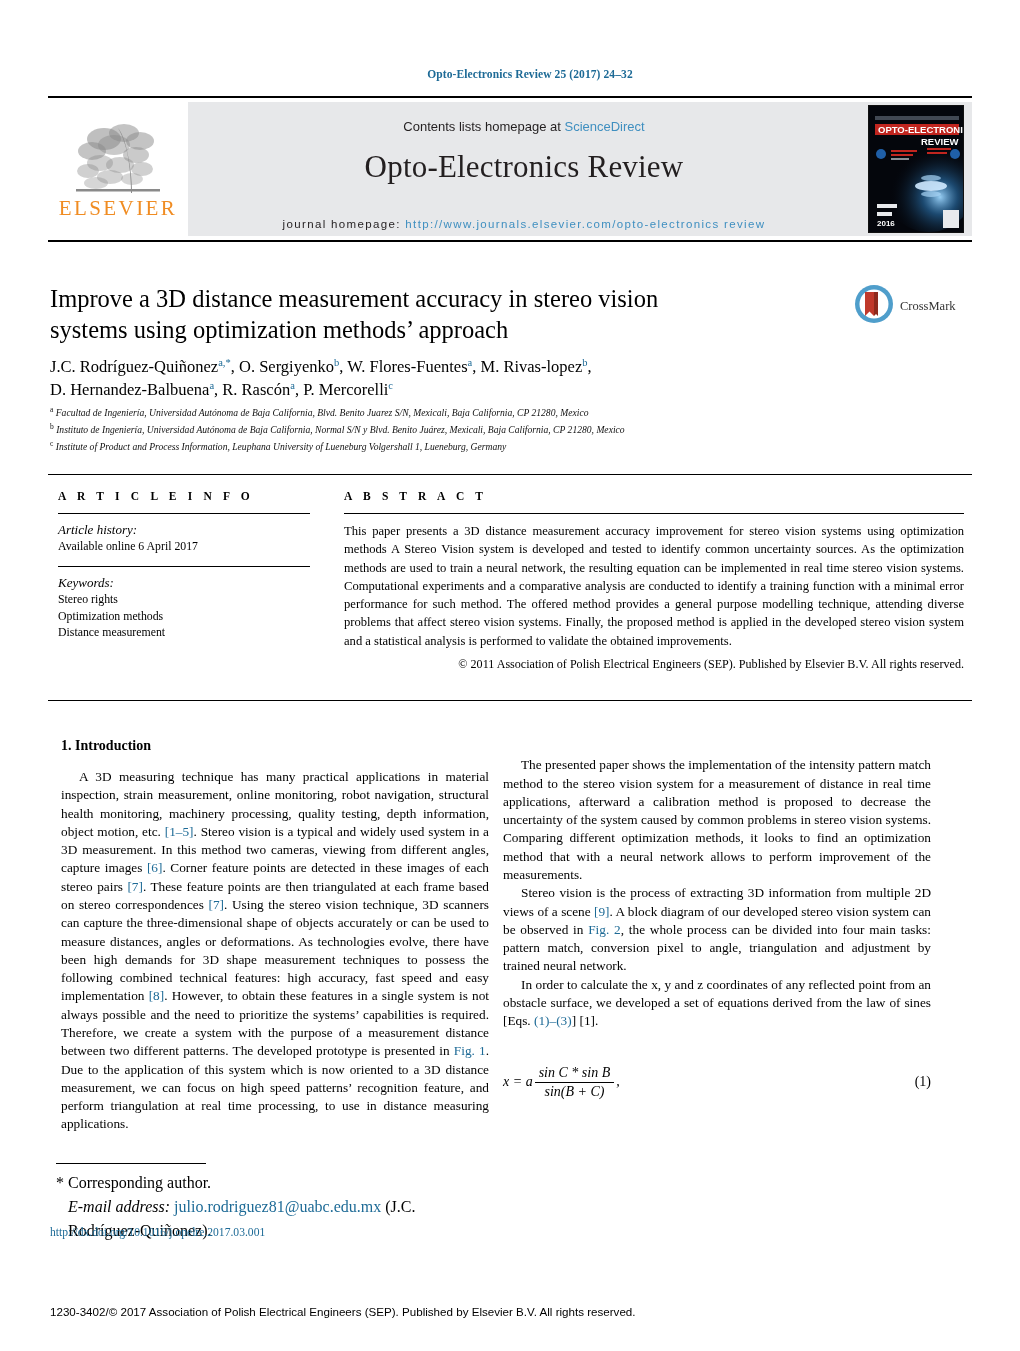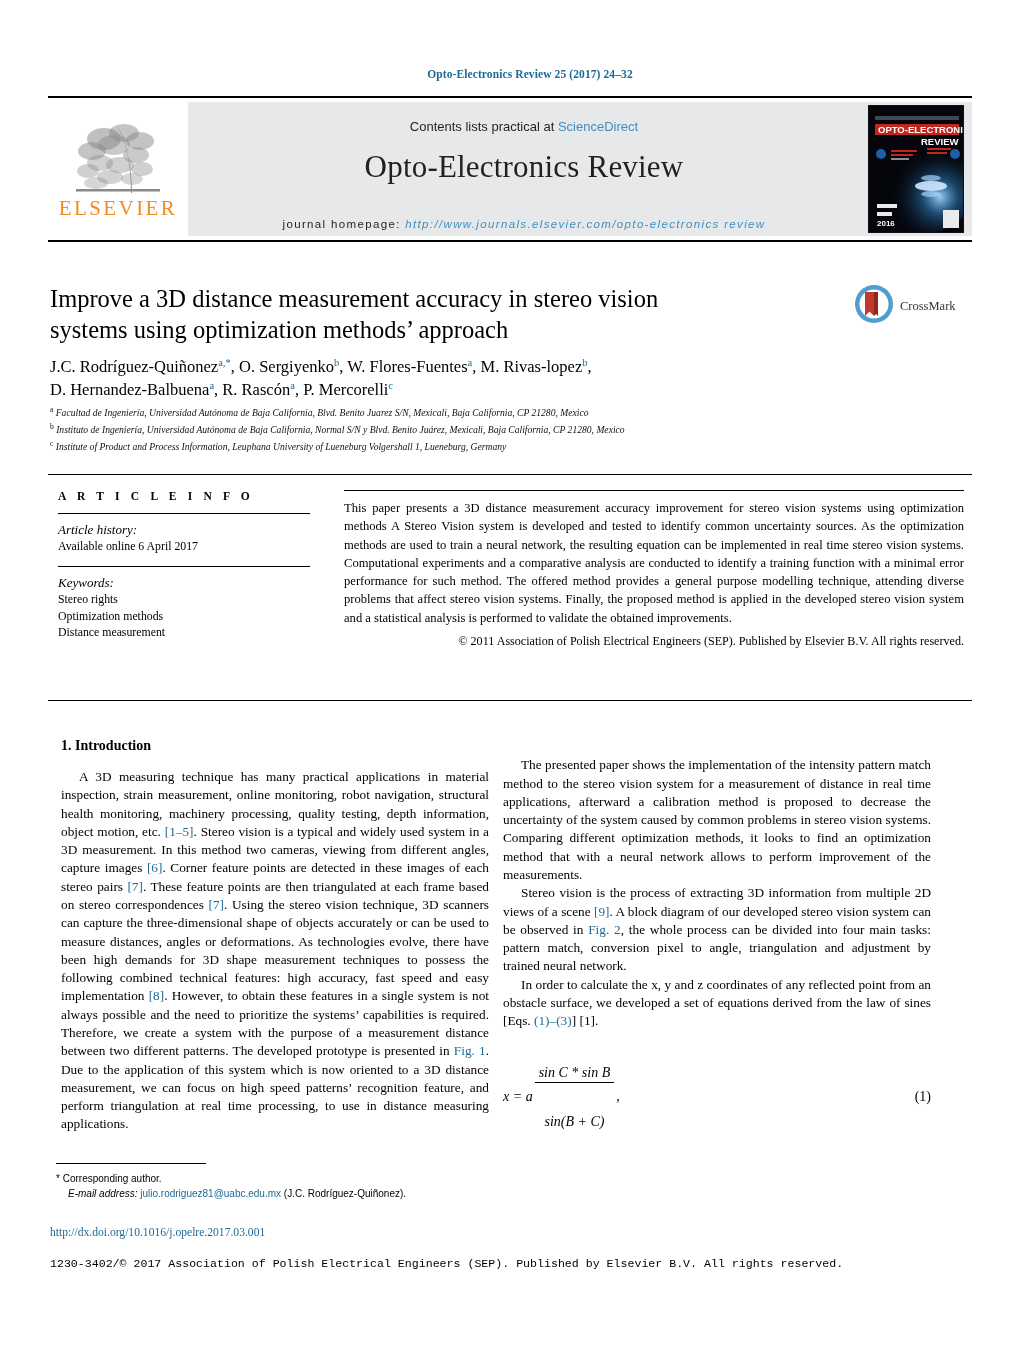--- a/index.html
+++ b/index.html
@@ -95,21 +95,21 @@
   }
   .homepage-line {
     position: absolute;
     bottom: 6px; left: 0; width: 100%;
     text-align: center;
     font-family: "Liberation Sans", sans-serif;
     font-size: 11.5px;
     letter-spacing: 1.35px;
     color: #231f20;
   }
-  .homepage-line .url { color: #3f8fc0; font-style: italic; }
+  .homepage-line .url { color: #3f8fc0; }
 
   .cover-block {
     width: 112px;
     flex: 0 0 112px;
     background: #e7e8ea;
     display: flex;
     align-items: center;
     justify-content: center;
   }
   .cover-img {
@@ -271,55 +271,54 @@
     font-family: "Liberation Serif", serif;
     font-size: 14px;
   }
   .eq-body { display: flex; align-items: center; font-style: italic; }
   .frac {
     display: inline-flex;
     flex-direction: column;
     text-align: center;
     vertical-align: middle;
     margin: 0 2px;
-    gap: 30px;
   }
   .frac .num { border-bottom: 1px solid #000; padding: 0 4px 1px 4px; }
   .frac .den { padding: 1px 4px 0 4px; }
   .eq-num { font-style: normal; }
 
   
   .foot-rule {
     position: absolute;
     left: 56px; top: 1163px;
     width: 150px;
     border-top: 1px solid #000;
   }
   .footnote {
     position: absolute;
     left: 56px; top: 1171px;
     width: 430px;
-    font-family: Liberation Sans, sans-serif;
-    font-size: 10px;
+    font-family: Liberation Serif, serif;
+    font-size: 16px;
     line-height: 1.5;
   }
   .footnote .ital { font-style: italic; }
   .footnote .mail { color: #1d6a96; }
 
   .doi {
     position: absolute;
     left: 50px; top: 1226px;
     font-family: "Liberation Serif", serif;
     font-size: 11.6px;
     color: #1d6a96;
   }
   .issn {
     position: absolute;
-    left: 50px; top: 1257px;
-    font-family: Liberation Mono, monospace;
+    left: 50px; top: 1305px;
+    font-family: Liberation Sans, sans-serif;
     font-size: 11.6px;
     color: #000;
   }
 </style>
 </head>
 <body>
 
 <div class="page">
 
   <div class="runhead">Opto-Electronics Review 25 (2017) 24–32</div>
@@ -346,21 +345,21 @@
               <ellipse cx="62" cy="60" rx="11" ry="6" opacity="0.35"></ellipse>
               <ellipse cx="26" cy="64" rx="12" ry="6" opacity="0.35"></ellipse>
               <rect x="6" y="70" width="84" height="2.5"></rect>
             </g>
           </svg>
         </span>
         <span class="elsevier-word">ELSEVIER</span>
       </div>
 
       <div class="center-block">
-        <div class="contents-line"><span>Contents lists practical at </span><span class="sd">ScienceDirect</span></div>
+        <div class="contents-line"><span>Contents lists homepage at </span><span class="sd">ScienceDirect</span></div>
         <div class="journal-title">Opto-Electronics Review</div>
         <div class="homepage-line"><span>journal homepage: </span><span class="url">http://www.journals.elsevier.com/opto-electronics review</span></div>
       </div>
 
       <div class="cover-block">
         <div class="cover-img">
           <svg width="96" height="128" viewBox="0 0 96 128">
             <rect x="0" y="0" width="96" height="128" fill="#04060c"></rect>
             <defs>
               <radialGradient id="glow" cx="0.62" cy="0.62" r="0.55">
@@ -435,20 +434,21 @@
     <p class="info-label">Article history:</p>
     <p class="info-line">Available online 6 April 2017</p>
     <div class="hr-thin2"></div>
     <p class="info-label">Keywords:</p>
     <p class="info-line">Stereo rights</p>
     <p class="info-line">Optimization methods</p>
     <p class="info-line">Distance measurement</p>
   </div>
 
   <div class="abs-col">
+    <div class="sec-head">A B S T R A C T</div>
     <div class="hr-thin"></div>
     <p class="abstract-text">This paper presents a 3D distance measurement accuracy improvement for stereo vision systems using optimization methods A Stereo Vision system is developed and tested to identify common uncertainty sources. As the optimization methods are used to train a neural network, the resulting equation can be implemented in real time stereo vision systems. Computational experiments and a comparative analysis are conducted to identify a training function with a minimal error performance for such method. The offered method provides a general purpose modelling technique, attending diverse problems that affect stereo vision systems. Finally, the proposed method is applied in the developed stereo vision system and a statistical analysis is performed to validate the obtained improvements.</p>
     <p class="copyright-line">© 2011 Association of Polish Electrical Engineers (SEP). Published by Elsevier B.V. All rights reserved.</p>
   </div>
 
   <div class="col-left">
     <h2 class="h2">1.  Introduction</h2>
     <p class="body"><span>A 3D measuring technique has many practical applications in material inspection, strain measurement, online monitoring, robot navigation, structural health monitoring, machinery processing, quality testing, depth information, object motion, etc. </span><span class="lnk">[1–5]</span><span>. Stereo vision is a typical and widely used system in a 3D measurement. In this method two cameras, viewing from different angles, capture images </span><span class="lnk">[6]</span><span>. Corner feature points are detected in these images of each stereo pairs </span><span class="lnk">[7]</span><span>. These feature points are then triangulated at each frame based on stereo correspondences </span><span class="lnk">[7]</span><span>. Using the stereo vision technique, 3D scanners can capture the three-dimensional shape of objects accurately or can be used to measure distances, angles or deformations. As technologies evolve, there have been high demands for 3D shape measurement techniques to possess the following combined technical features: high accuracy, fast speed and easy implementation </span><span class="lnk">[8]</span><span>. However, to obtain these features in a single system is not always possible and the need to prioritize the systems’ capabilities is required. Therefore, we create a system with the purpose of a measurement distance between two different patterns. The developed prototype is presented in </span><span class="lnk">Fig. 1</span><span>. Due to the application of this system which is now oriented to a 3D distance measurement, we can focus on high speed patterns’ recognition feature, and perform triangulation at real time processing, to use in distance measuring applications.</span></p>
   </div>
 

